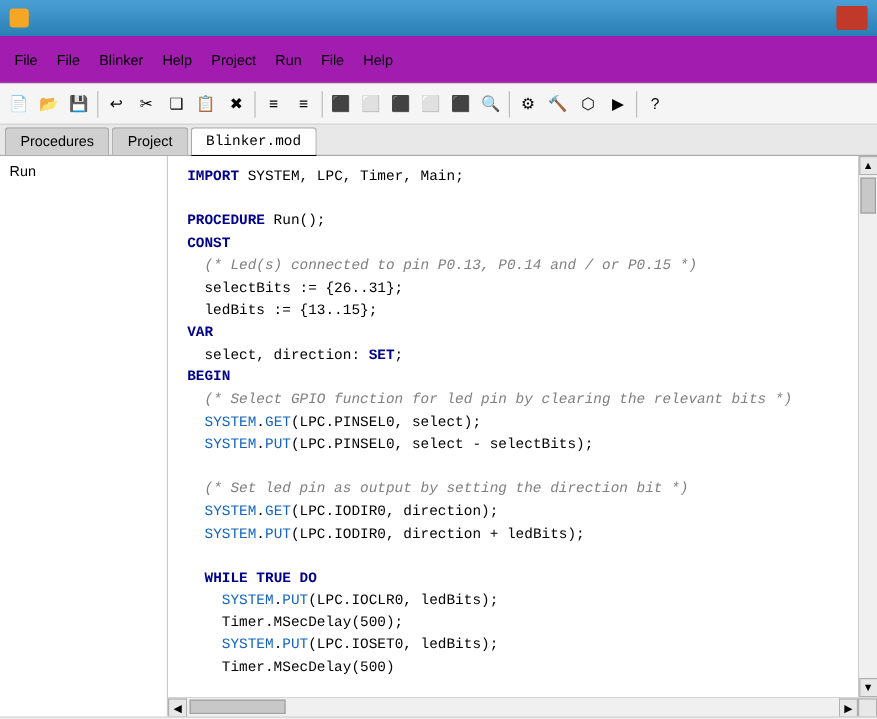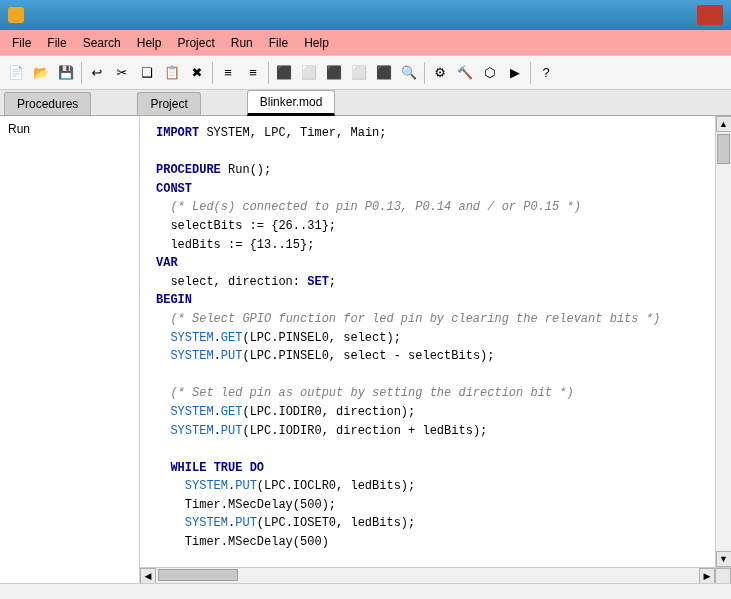--- a/index.html
+++ b/index.html
@@ -56,22 +56,22 @@
       justify-content: center;
       color: white;
       font-size: 11px;
       cursor: pointer;
       border-radius: 2px;
     }
     .title-btn.close { background: #c0392b; }
 
     
     #menu-bar {
-      background: #fca5a5;
-      height: 26px;
+      background: #a21caf;
+      height: 40px;
       display: flex;
       align-items: center;
       border-bottom: 1px solid #ccc;
       padding: 0 4px;
     }
     .menu-item {
       padding: 2px 8px;
       cursor: pointer;
       font-size: 12px;
       color: #000;
@@ -106,36 +106,36 @@
     }
 
     
     #tab-bar {
       background: #e8e8e8;
       height: 26px;
       display: flex;
       align-items: flex-end;
       border-bottom: 1px solid #aaa;
       padding-left: 4px;
-      gap: 44px;
     }
     .tab {
       padding: 4px 12px;
       background: #d0d0d0;
       border: 1px solid #aaa;
       border-bottom: none;
       cursor: pointer;
       font-size: 12px;
       margin-right: 2px;
       border-radius: 3px 3px 0 0;
     }
     .tab.active {
       background: #fff;
-      border-bottom: 3px solid #000000;
+      border-bottom: 1px solid #000000;
       margin-bottom: -1px;
+      font-family: Liberation Mono, monospace;
     }
 
     
     #main {
       display: flex;
       height: calc(599px - 30px - 22px - 34px - 26px - 20px);
       background: white;
     }
 
     
@@ -272,21 +272,21 @@
   <div id="title-controls">
     <div class="title-btn"></div>
     <div class="title-btn"></div>
     <div class="title-btn close"></div>
   </div>
 </div>
 
 <div id="menu-bar">
 <div class="menu-item">File</div>
     <div class="menu-item">File</div>
-    <div class="menu-item">Search</div>
+    <div class="menu-item">Blinker</div>
     <div class="menu-item">Help</div>
     <div class="menu-item">Project</div>
     <div class="menu-item">Run</div>
     <div class="menu-item">File</div>
     <div class="menu-item">Help</div>
   </div>
 
 <div id="toolbar">
 
 <div class="tb-btn">📄</div>

